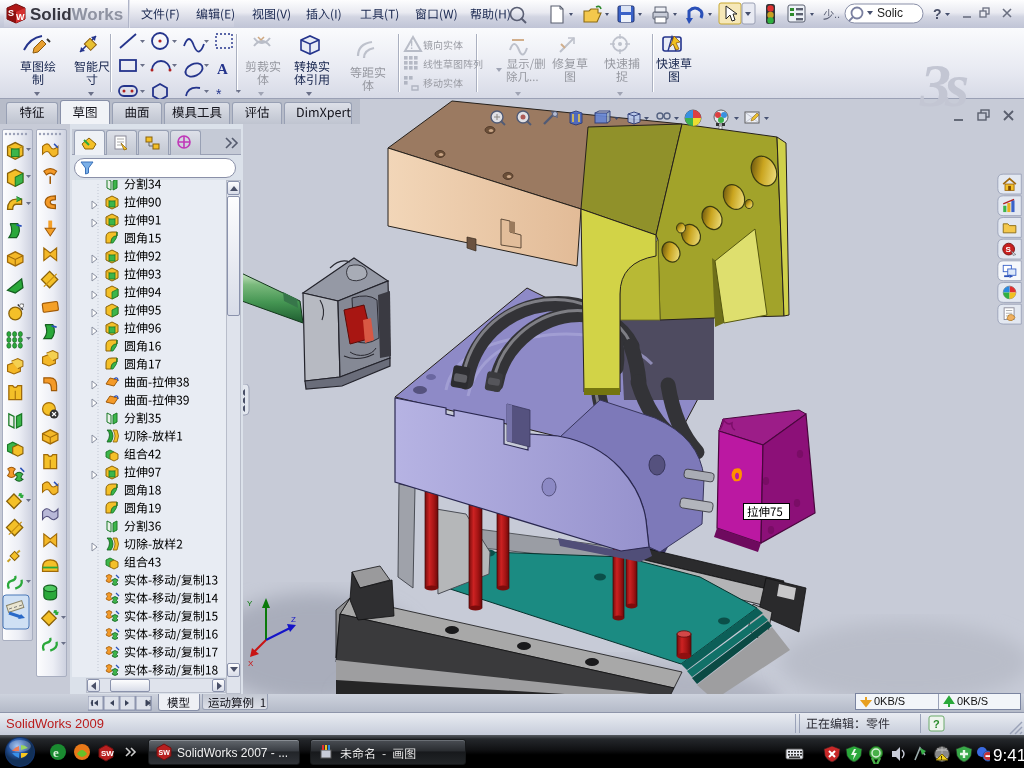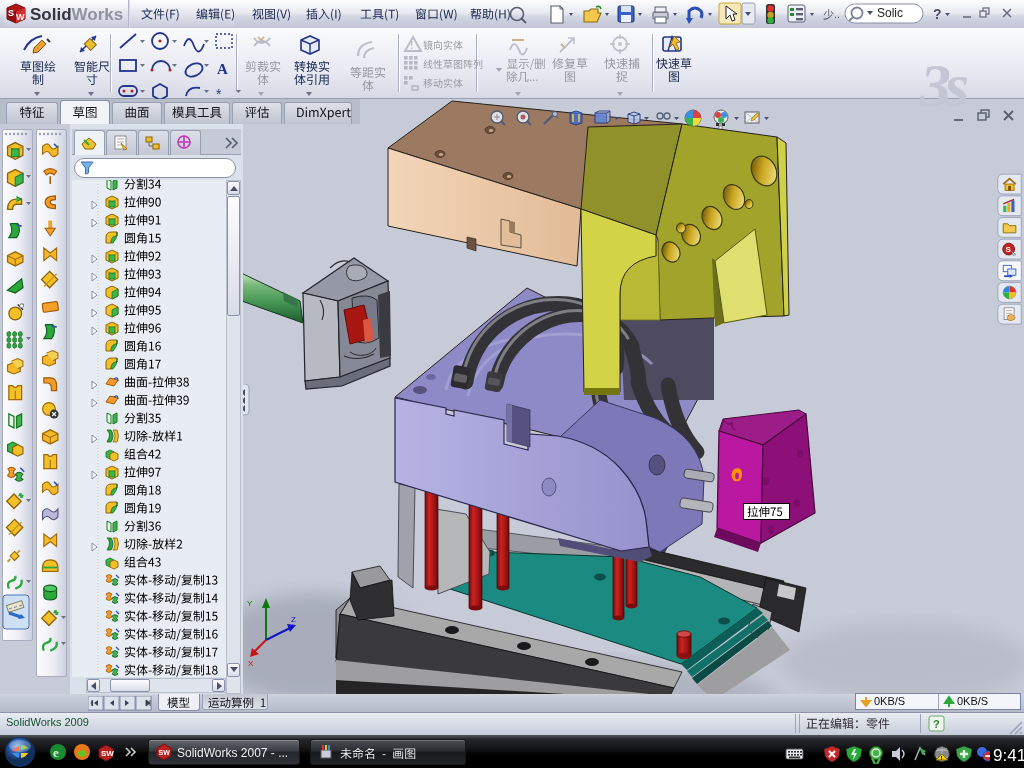--- a/index.html
+++ b/index.html
@@ -974,21 +974,21 @@
     <div class="abs" style="left:202px;top:694px;width:66px;height:16px;background:linear-gradient(#c2c7d2,#dde0e8);border:1px solid #98a0b4;border-top:none;border-radius:0 0 3px 3px"></div>
     <div class="abs" style="left:855px;top:693px;width:166px;height:17px;background:#f2f5f9;border:1px solid #7a84a0;display:flex"></div>
     <div class="abs" style="left:938px;top:694px;width:1px;height:15px;background:#9aa2b8"></div>
     <svg class="abs" style="left:860px;top:695px" width="160" height="14" viewBox="0 0 160 14">
       <path d="M6,2 L6,8 M6,11 L2,6 L10,6 Z" fill="#e8a020" stroke="#e8a020" stroke-width="2"></path>
       <path d="M89,12 L89,6 M89,2 L85,8 L93,8 Z" fill="#2aa83a" stroke="#2aa83a" stroke-width="2"></path>
     </svg>
     <div class="abs" style="left:874px;top:695px;font-size:11px;color:#111">0KB/S</div>
     <div class="abs" style="left:957px;top:695px;font-size:11px;color:#111">0KB/S</div>
 <div class="abs" style="left:0;top:712px;width:1024px;height:23px;background:linear-gradient(#e9ecf2,#c6ccda);border-top:1px solid #8e95aa"></div>
-    <div class="abs" style="left:6px;top:716px;font-size:11px;color:#14532d">SolidWorks 2009</div>
+    <div class="abs" style="left:6px;top:716px;font-size:13px;color:#b91c1c">SolidWorks 2009</div>
     <div class="abs" style="left:795px;top:714px;width:1px;height:19px;background:#9aa2b8"></div>
     <div class="abs" style="left:799px;top:714px;width:1px;height:19px;background:#9aa2b8"></div>
     <div class="abs" style="left:920px;top:714px;width:1px;height:19px;background:#9aa2b8"></div>
     <svg class="abs" style="left:928px;top:715px" width="18" height="18" viewBox="0 0 18 18">
       <rect x="1" y="1" width="15" height="15" rx="2" fill="#eef4ee" stroke="#6aaa6a"></rect>
       <text x="5" y="13" font-size="11" font-weight="bold" fill="#2a8a2a" font-family="Liberation Sans">?</text>
     </svg>
     <svg class="abs" style="left:1002px;top:714px" width="22" height="21" viewBox="0 0 22 21">
       <g stroke="#9aa2b8" stroke-width="1.5">
         <path d="M20,8 L8,20"></path>

